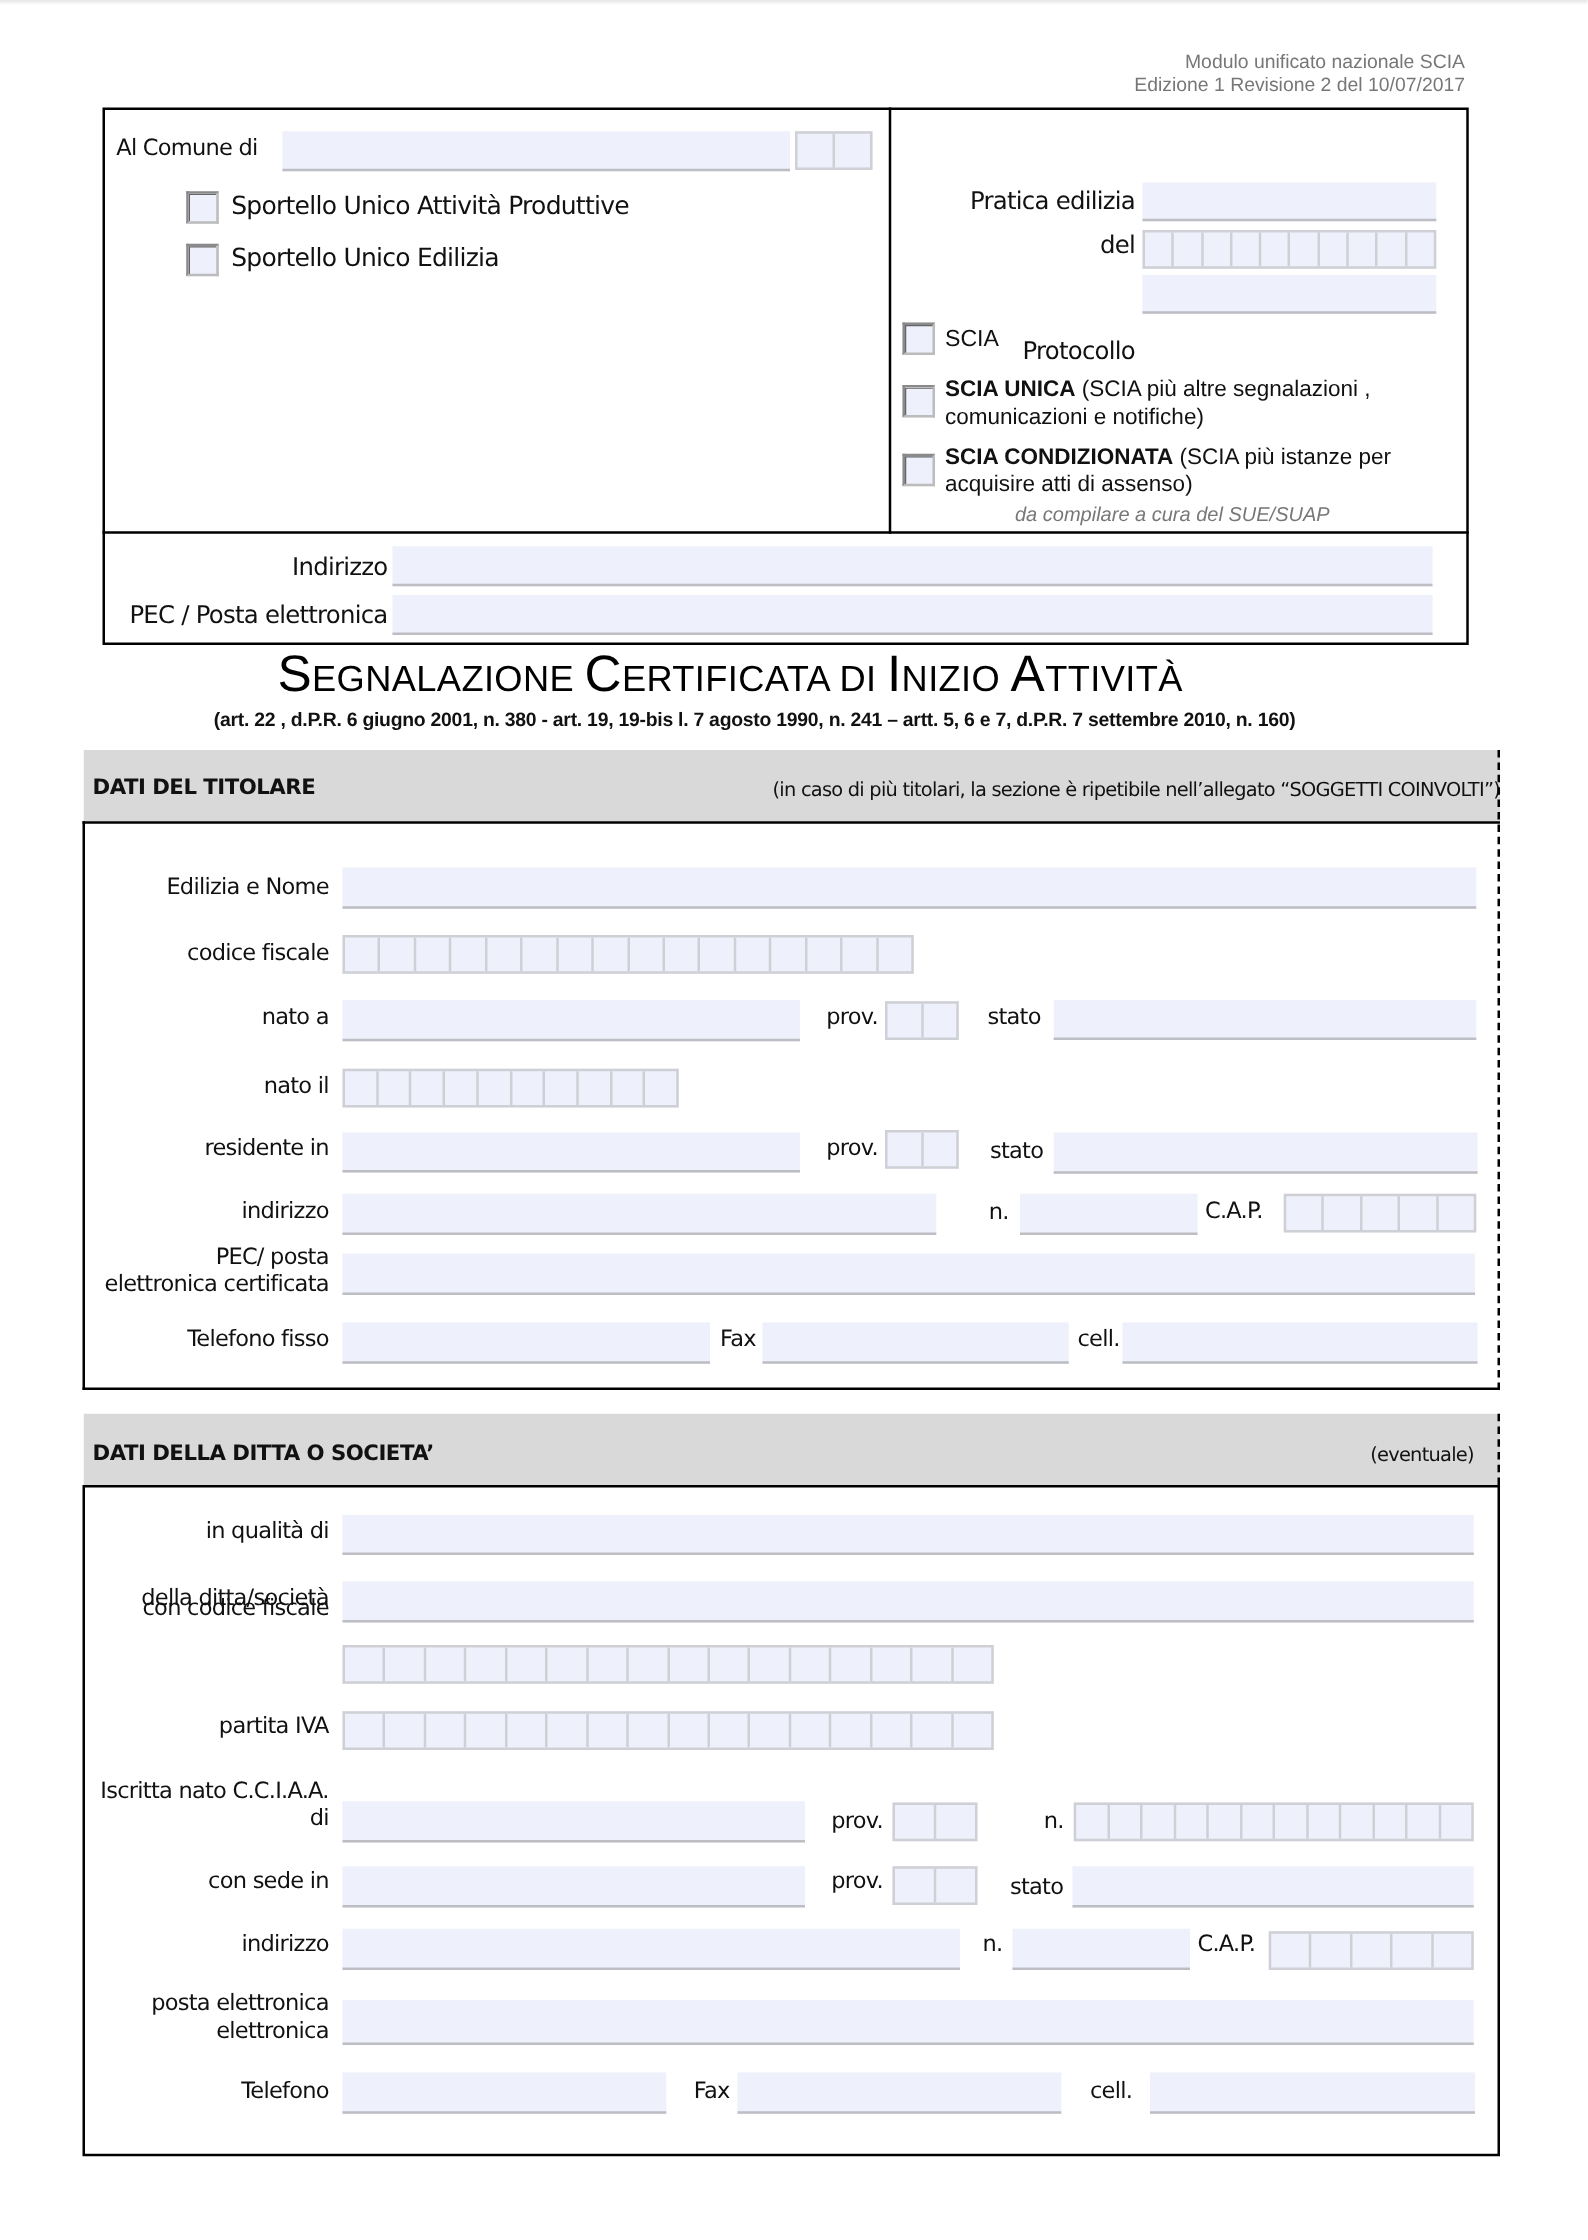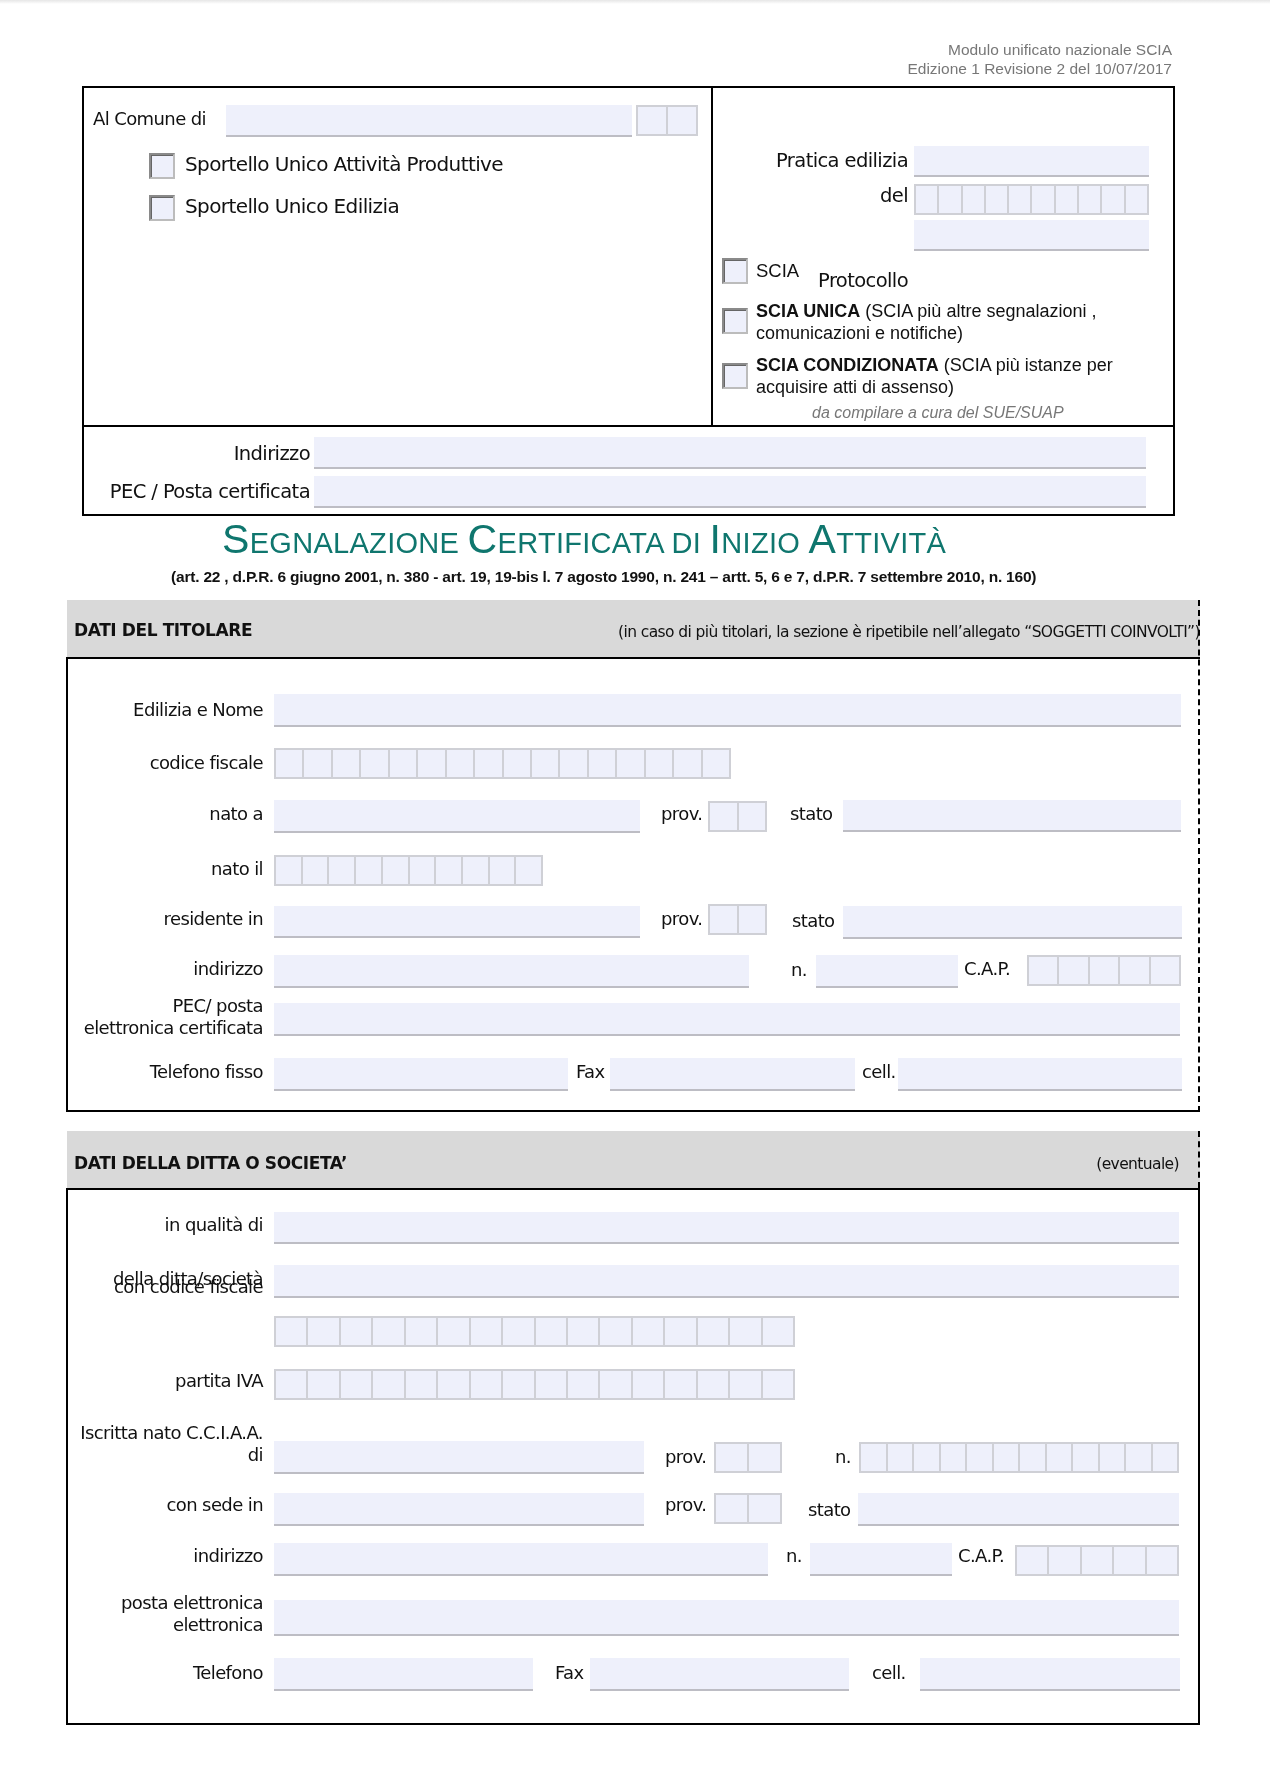--- a/index.html
+++ b/index.html
@@ -16,21 +16,21 @@
   .field { background: #eef0fb; border-bottom: 2px solid #bdbdc4; box-sizing: border-box; }
   .cells { display: flex; background: #eef0fb; border: 2px solid #cfd0d6; box-sizing: border-box; }
   .cells span { flex: 1; border-right: 2px solid #cfd0d6; }
   .cells span:last-child { border-right: none; }
   .chk { width: 26px; height: 26px; box-sizing: border-box; background: #eef0fb; border: 2px solid #8a8a8a; border-right-color:#bcbcbc; border-bottom-color:#bcbcbc; box-shadow: inset 1px 1px 0 #666; }
   .sans { font-family: "Liberation Sans", sans-serif; }
   .bar { background: #d9d9d9; }
   .sec-title { font-family: "DejaVu Sans", sans-serif; font-weight: bold; font-size: 17px; letter-spacing: -0.4px; }
   .sec-note { font-family: "DejaVu Sans", sans-serif; font-size: 15.5px; letter-spacing: -0.6px; white-space: nowrap; }
   .dashedR { border-right: 2px dashed #000; }
-  .title { font-family: "Liberation Sans", sans-serif; font-size: 29px; letter-spacing: 0.3px; color:#0f766e; white-space: nowrap; }
+  .title { font-family: "Liberation Sans", sans-serif; font-size: 29px; letter-spacing: 0.3px; color:#000000; white-space: nowrap; }
   .title .big { font-size: 41px; }
   .subtitle { font-family: "Liberation Sans", sans-serif; font-weight: bold; font-size: 15.5px; letter-spacing: -0.2px; white-space: nowrap; }
 </style>
 </head>
 <body>
 
 <div class="abs topshadow"></div>
 
 <div class="abs hdr-note" style="top:40px;">
   <div>Modulo unificato nazionale SCIA</div>
@@ -77,21 +77,21 @@
 <div class="abs chk" style="left:722px; top:308px;"></div>
 <div class="abs sans" style="left:756px; top:300px; width:410px; font-size:18px; line-height:22px;"><b>SCIA UNICA</b><span> (SCIA più altre segnalazioni , comunicazioni e notifiche)</span></div>
 
 <div class="abs chk" style="left:722px; top:363px;"></div>
 <div class="abs sans" style="left:756px; top:354px; width:410px; font-size:18px; line-height:22px;"><b>SCIA CONDIZIONATA</b><span> (SCIA più istanze per acquisire atti di assenso)</span></div>
 
 <div class="abs sans" style="left:812px; top:404px; font-size:16px; font-style:italic; color:#777;">da compilare a cura del SUE/SUAP</div>
 
 <div class="abs lbl r" style="right:960px; top:443px; font-size:19.5px;">Indirizzo</div>
 <div class="abs field" style="left:314px; top:437px; width:832px; height:32px;"></div>
-<div class="abs lbl r" style="right:960px; top:481px; font-size:19.5px;">PEC / Posta certificata</div>
+<div class="abs lbl r" style="right:960px; top:481px; font-size:19.5px;">PEC / Posta elettronica</div>
 <div class="abs field" style="left:314px; top:476px; width:832px; height:32px;"></div>
 
 <div class="abs title" style="left:222px; top:516px;">
   <span class="big">S</span><span>EGNALAZIONE</span>
   <span class="big">C</span><span>ERTIFICATA DI</span>
   <span class="big">I</span><span>NIZIO</span>
   <span class="big">A</span><span>TTIVITÀ</span>
 </div>
 <div class="abs subtitle" style="left:171px; top:568px;">(art. 22 , d.P.R. 6 giugno 2001, n. 380 - art. 19, 19-bis l. 7 agosto 1990, n. 241 – artt. 5, 6 e 7, d.P.R. 7 settembre 2010, n. 160)</div>
 

